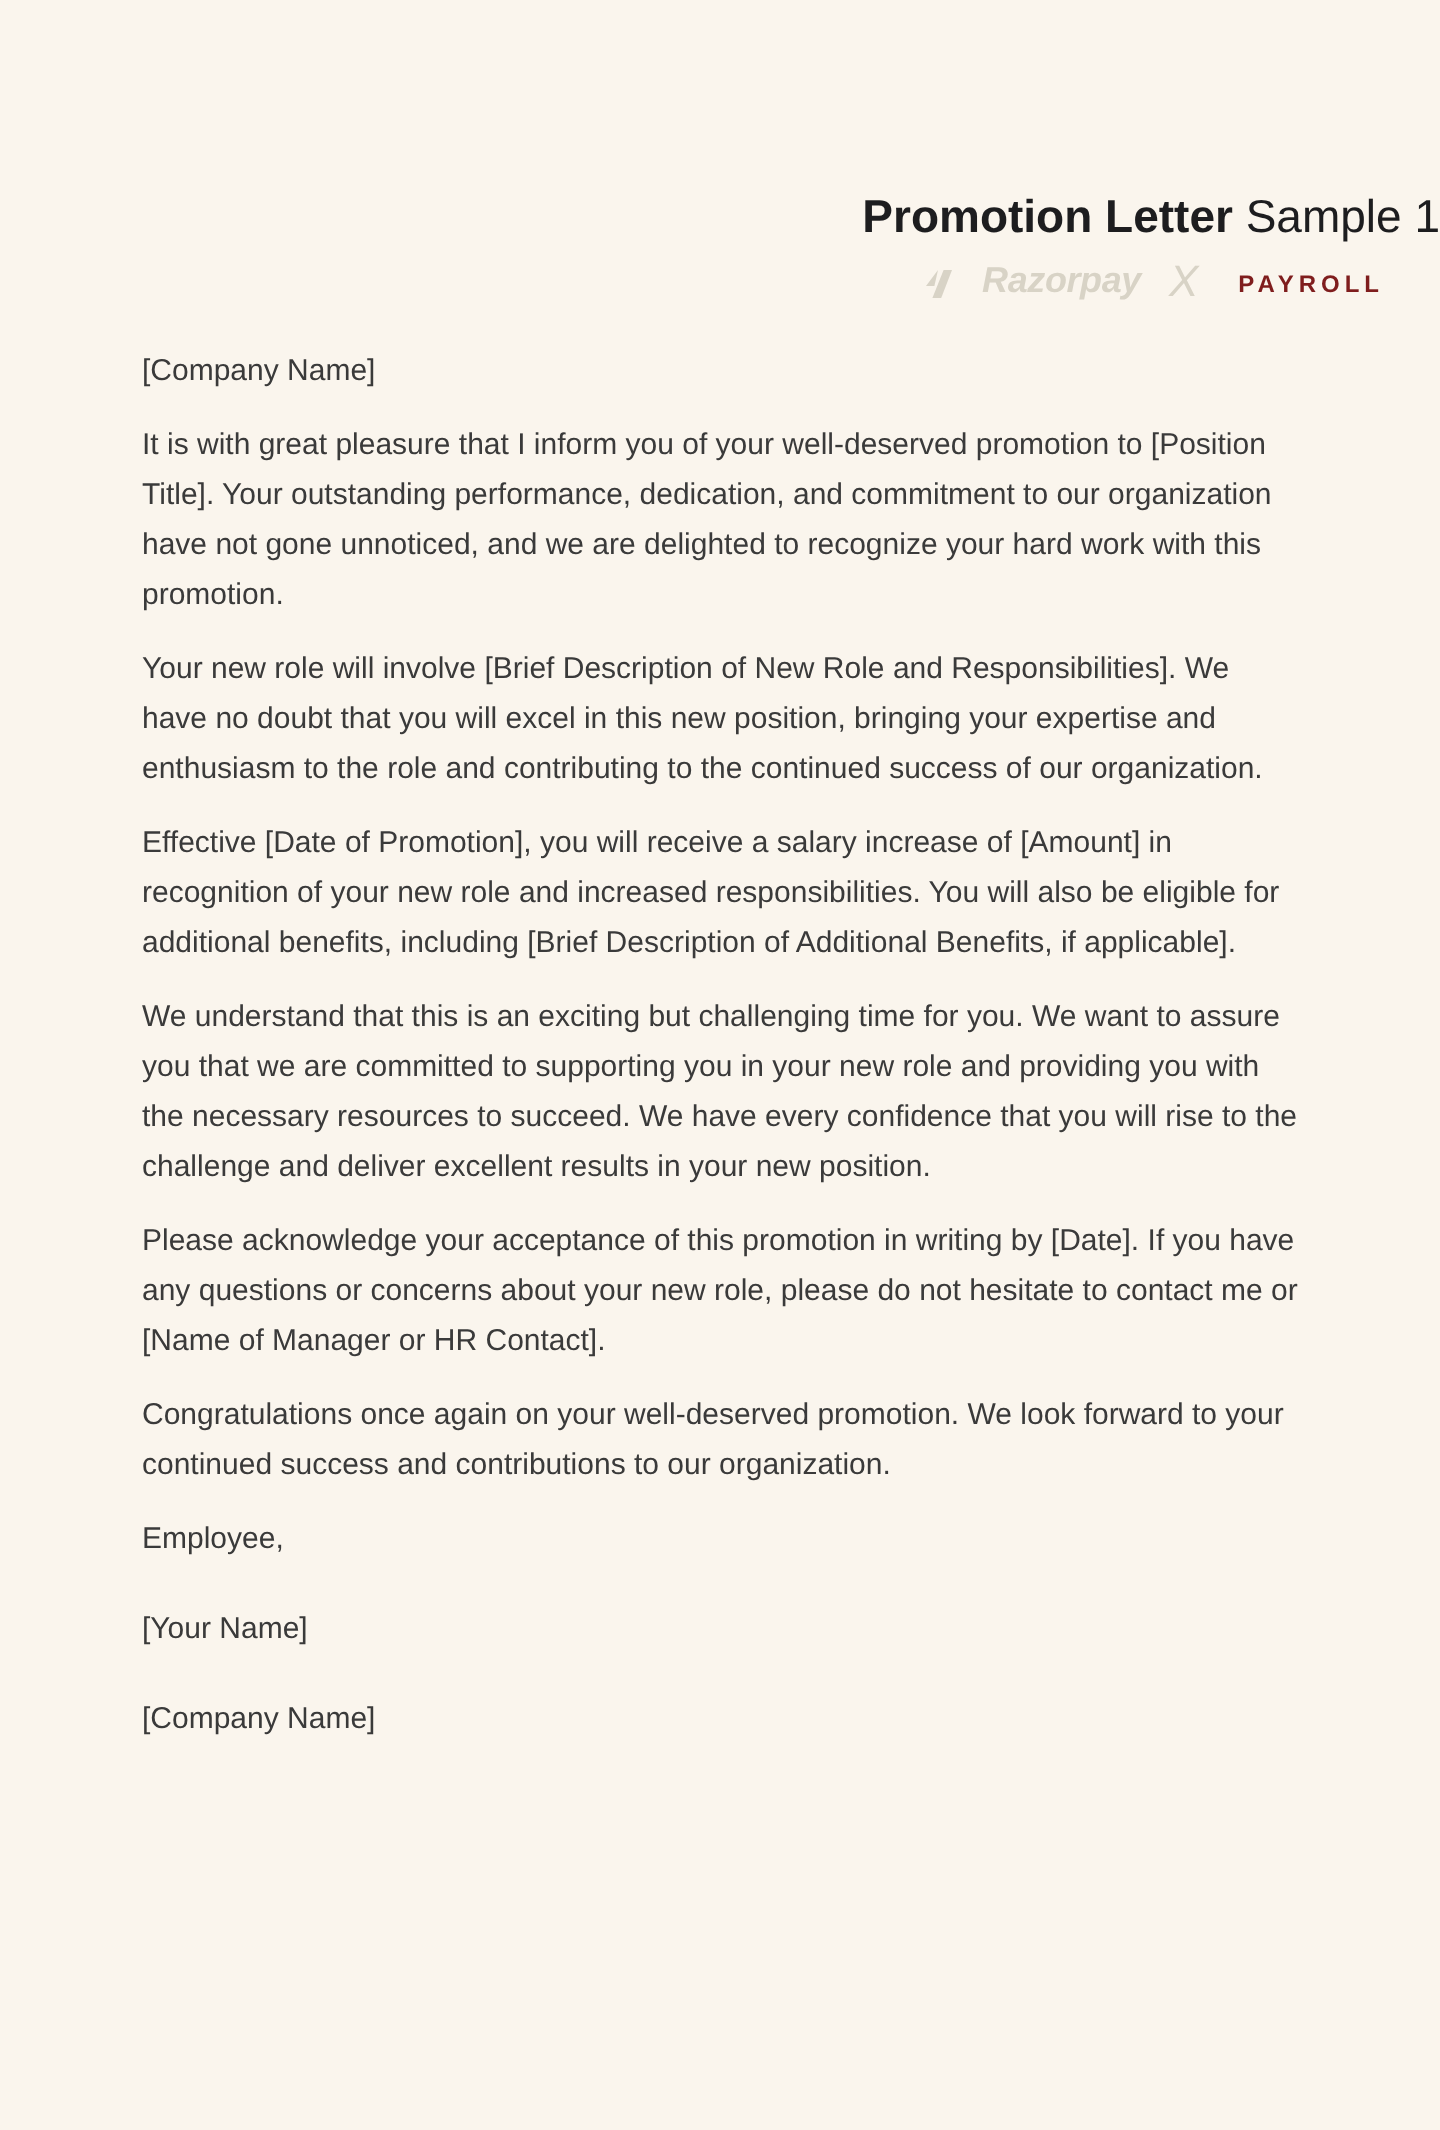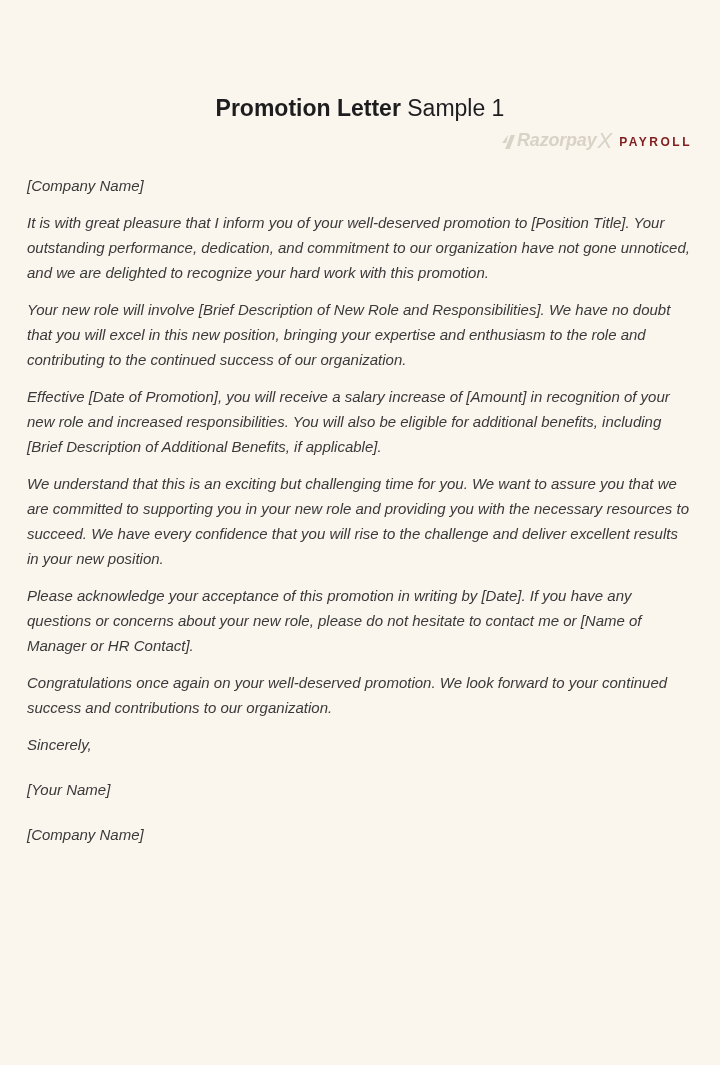--- a/index.html
+++ b/index.html
@@ -20,20 +20,21 @@
   }
   
   .brand {
     position: absolute;
     top: 36px;
     right: 28px;
     display: flex;
     align-items: center;
     color: #d8d3c6;
     user-select: none;
+    gap: 13px;
   }
   .brand-mark {
     display: inline-flex;
     margin-right: 2px;
     margin-top: 2px;
   }
   .brand-name {
     font-size: 18px;
     font-weight: 700;
     font-style: italic;
@@ -50,35 +51,34 @@
     font-size: 12px;
     font-weight: 700;
     letter-spacing: 2.5px;
     margin-left: 7px;
     margin-top: 2px;
     color: #7f1d1d;
   }
   
   .title {
     margin-top: 94px;
-    text-align: center;
+    text-align: right;
     font-size: 23px;
     line-height: 28px;
     color: #1d1d1f;
   }
   .title-bold { font-weight: 700; }
   .title-regular { font-weight: 400; }
   
   .letter {
     margin-top: 51px;
-    padding: 0 27px;
+    padding: 0 71px;
     font-size: 15px;
     line-height: 25px;
     color: #3a3a3a;
-    font-style: italic;
   }
   .letter .addr-line { line-height: 25px; }
   .letter p { margin: 0 0 12px 0; }
   .letter .block-gap { margin-bottom: 12px; }
   .letter .salutation { margin-bottom: 12px; }
   .letter .closing { margin-bottom: 20px; }
   .letter .signature-line { margin-bottom: 20px; }
 </style>
 </head>
 <body>
@@ -108,19 +108,19 @@
     </div>
 
 
     <p>It is with great pleasure that I inform you of your well-deserved promotion to [Position Title]. Your outstanding performance, dedication, and commitment to our organization have not gone unnoticed, and we are delighted to recognize your hard work with this promotion.</p>
     <p>Your new role will involve [Brief Description of New Role and Responsibilities]. We have no doubt that you will excel in this new position, bringing your expertise and enthusiasm to the role and contributing to the continued success of our organization.</p>
     <p>Effective [Date of Promotion], you will receive a salary increase of [Amount] in recognition of your new role and increased responsibilities. You will also be eligible for additional benefits, including [Brief Description of Additional Benefits, if applicable].</p>
     <p>We understand that this is an exciting but challenging time for you. We want to assure you that we are committed to supporting you in your new role and providing you with the necessary resources to succeed. We have every confidence that you will rise to the challenge and deliver excellent results in your new position.</p>
     <p>Please acknowledge your acceptance of this promotion in writing by [Date]. If you have any questions or concerns about your new role, please do not hesitate to contact me or [Name of Manager or HR Contact].</p>
     <p>Congratulations once again on your well-deserved promotion. We look forward to your continued success and contributions to our organization.</p>
 
-    <p class="closing">Sincerely,</p>
+    <p class="closing">Employee,</p>
 
     <p class="signature-line">[Your Name]</p>
     <p class="signature-line">[Company Name]</p>
 
   </div>
 </div>
 
 </body></html>

